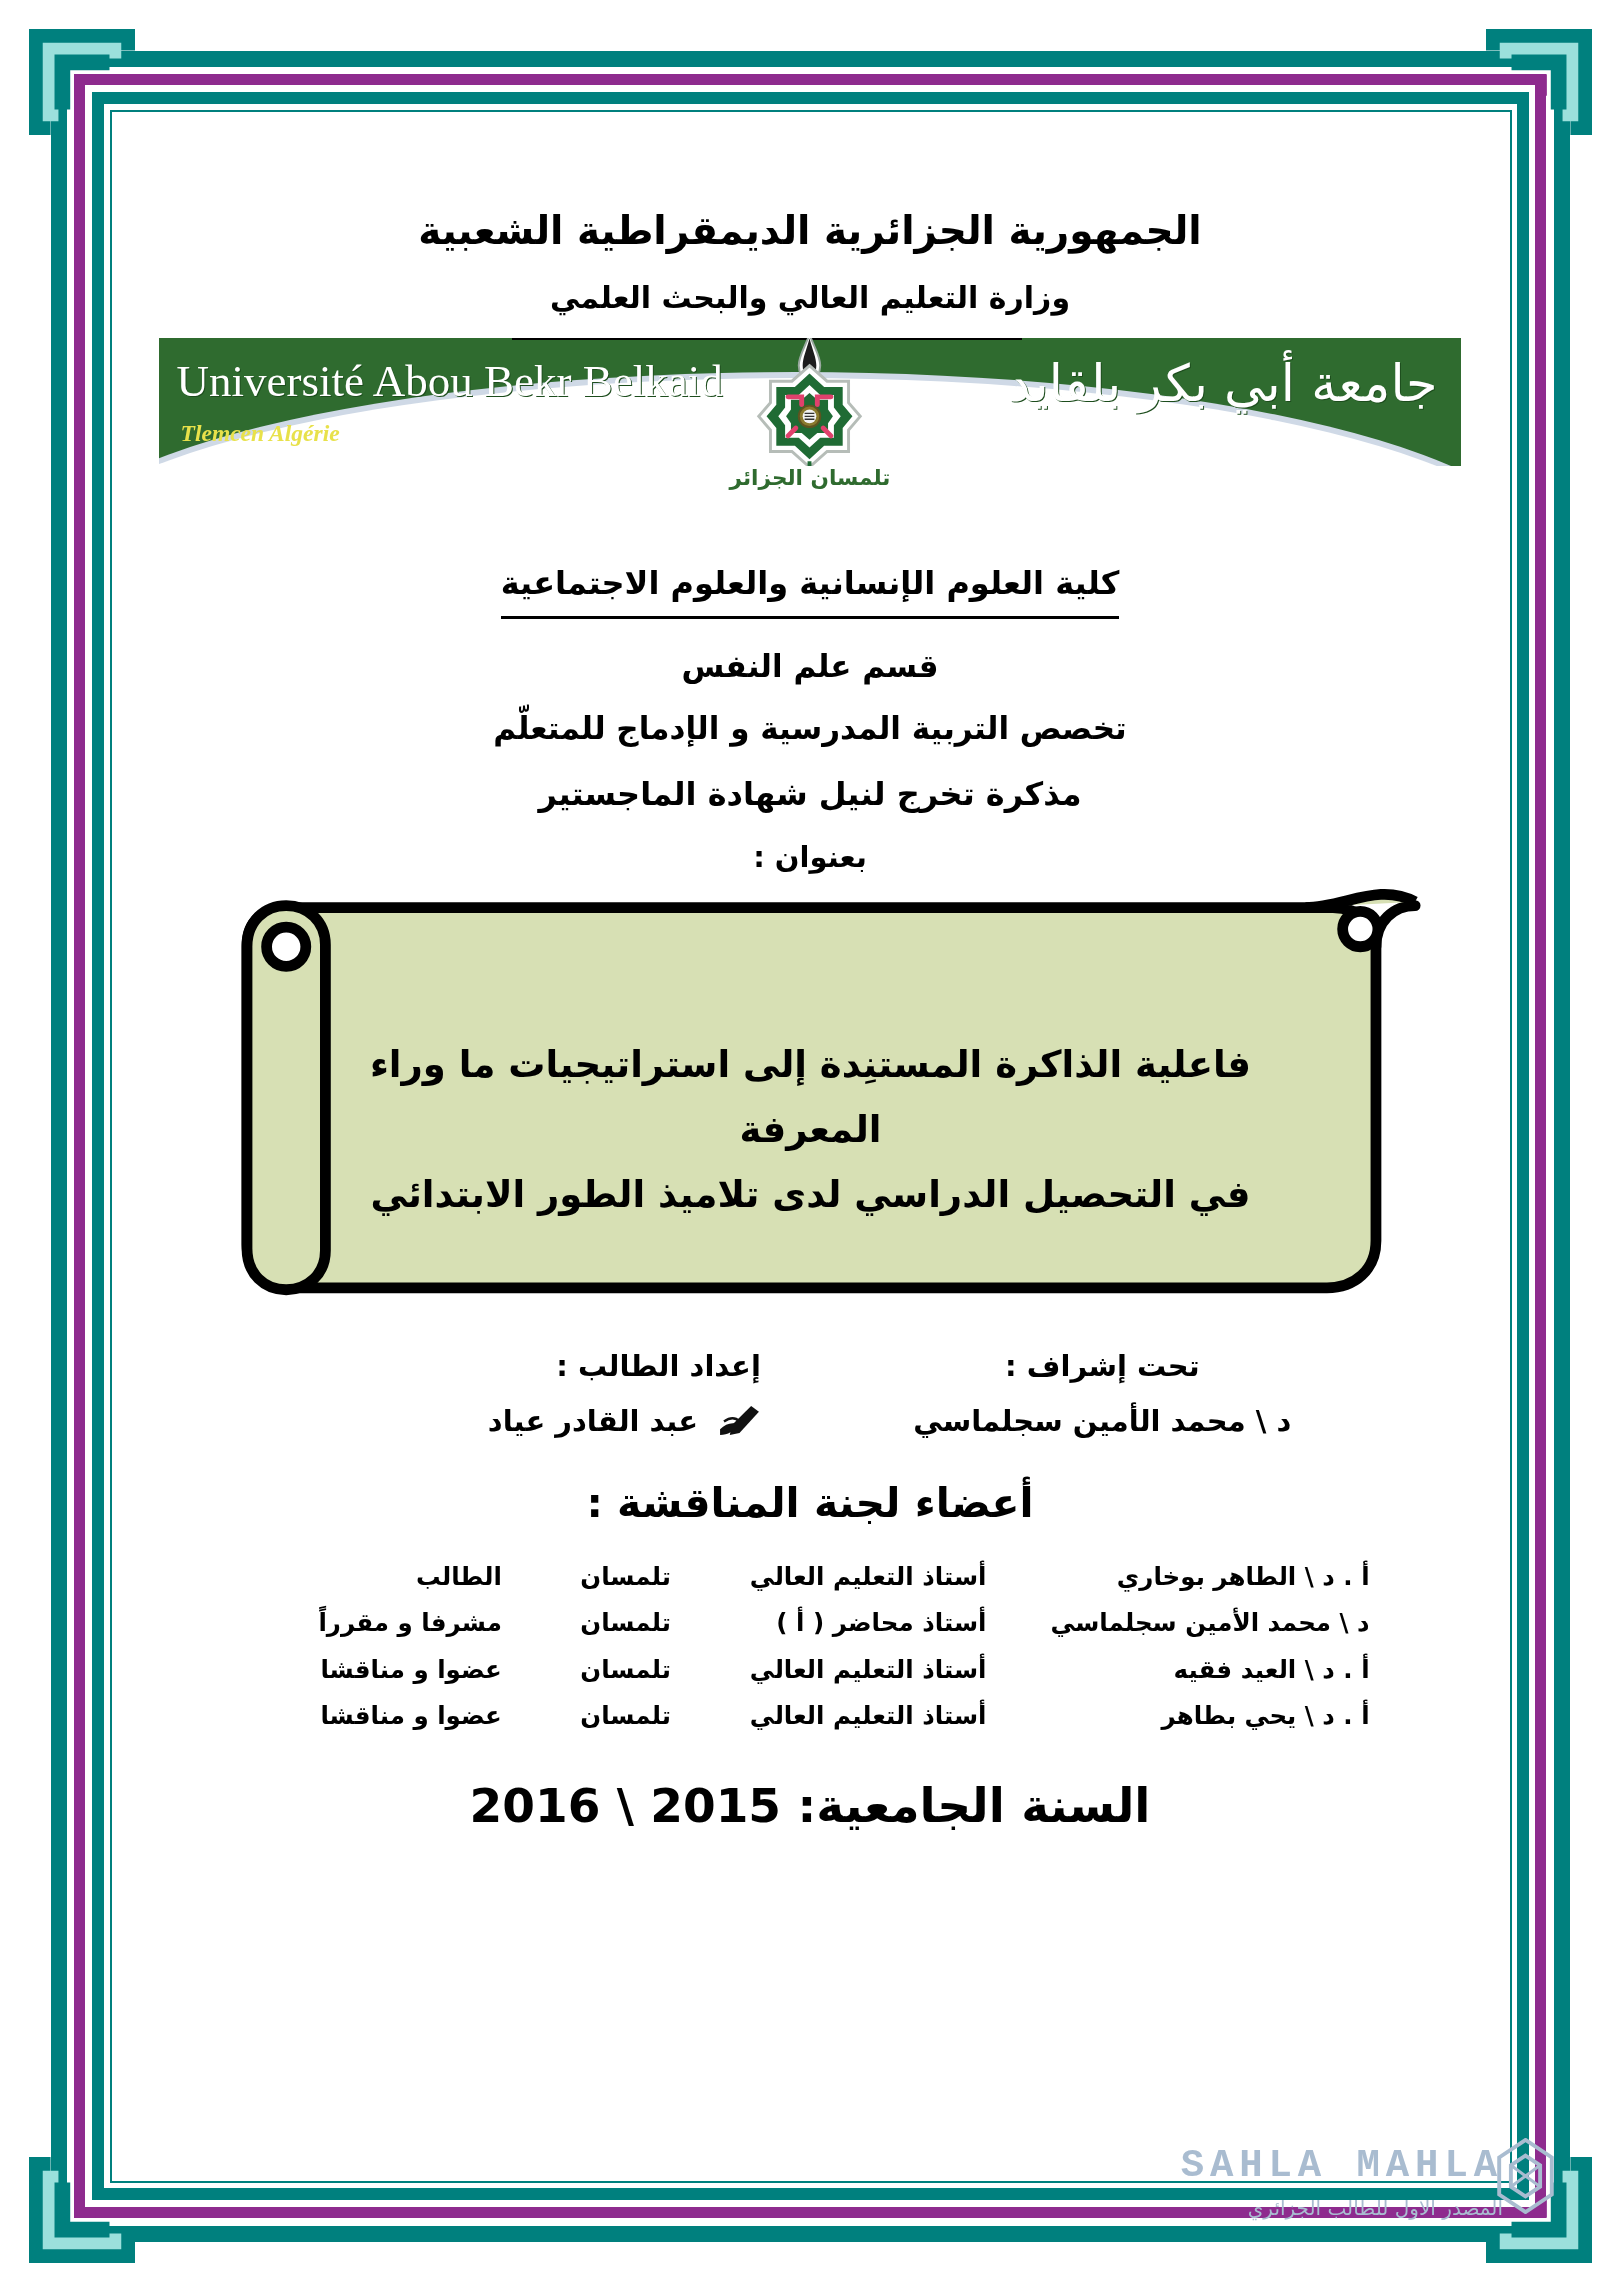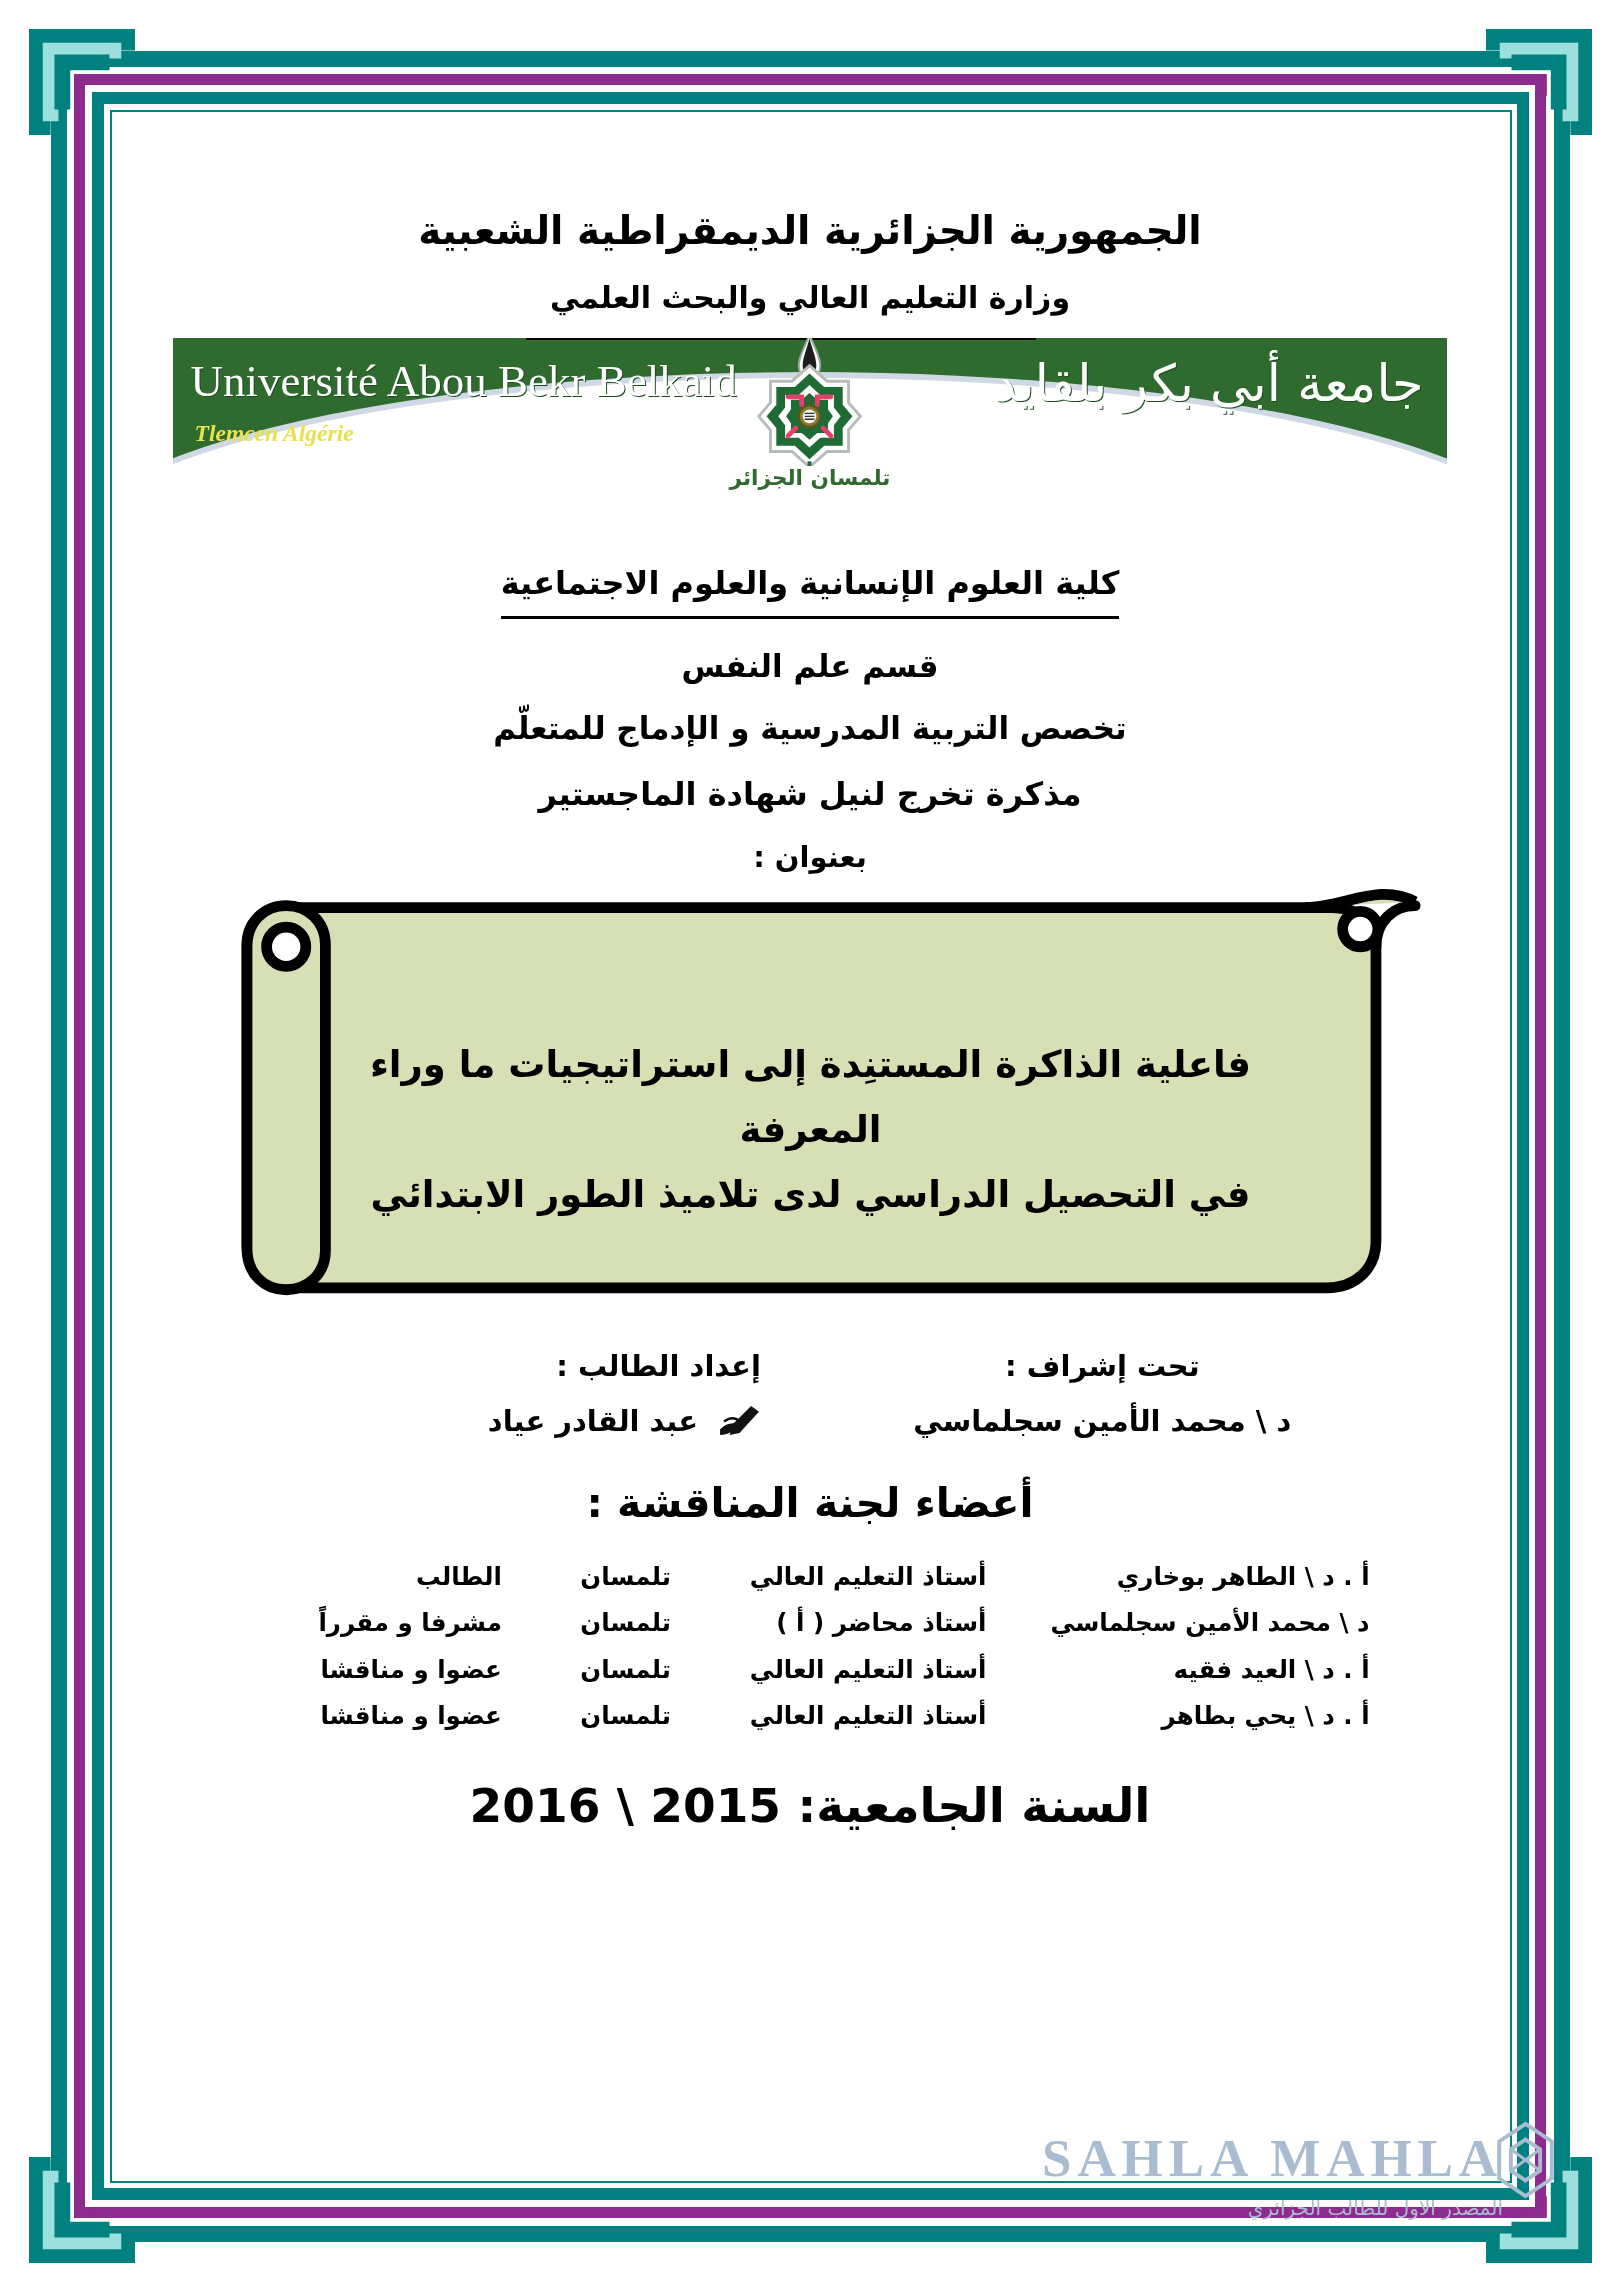--- a/index.html
+++ b/index.html
@@ -110,20 +110,21 @@
 
   
   .banner {
     position: relative;
     margin: 21.6px auto 0 auto;
     width: 1274px;
     height: 128px;
     background: #2f6b2f;
     overflow: hidden;
     direction: ltr;
+    padding-left: 28px;
   }
   .banner-topbar {
     position: absolute;
     left: 353px;
     top: -7.8px;
     width: 510px;
     height: 9.8px;
     background: #000000;
   }
   .banner-arc {
@@ -277,23 +278,23 @@
   
   .watermark {
     position: absolute;
     right: 118px;
     bottom: 73px;
     text-align: right;
     direction: rtl;
   }
   .wm-title {
     color: #a9bcd0;
-    font-family: Liberation Serif, serif;
+    font-family: Liberation Mono, monospace;
     font-weight: bold;
-    font-size: 53px;
+    font-size: 39px;
     letter-spacing: 5.9px;
     direction: ltr;
     white-space: nowrap;
   }
   .wm-sub {
     color: #a9bcd0;
     font-family: "DejaVu Sans", sans-serif;
     font-size: 20px;
     margin-top: 7.8px;
     white-space: nowrap;

